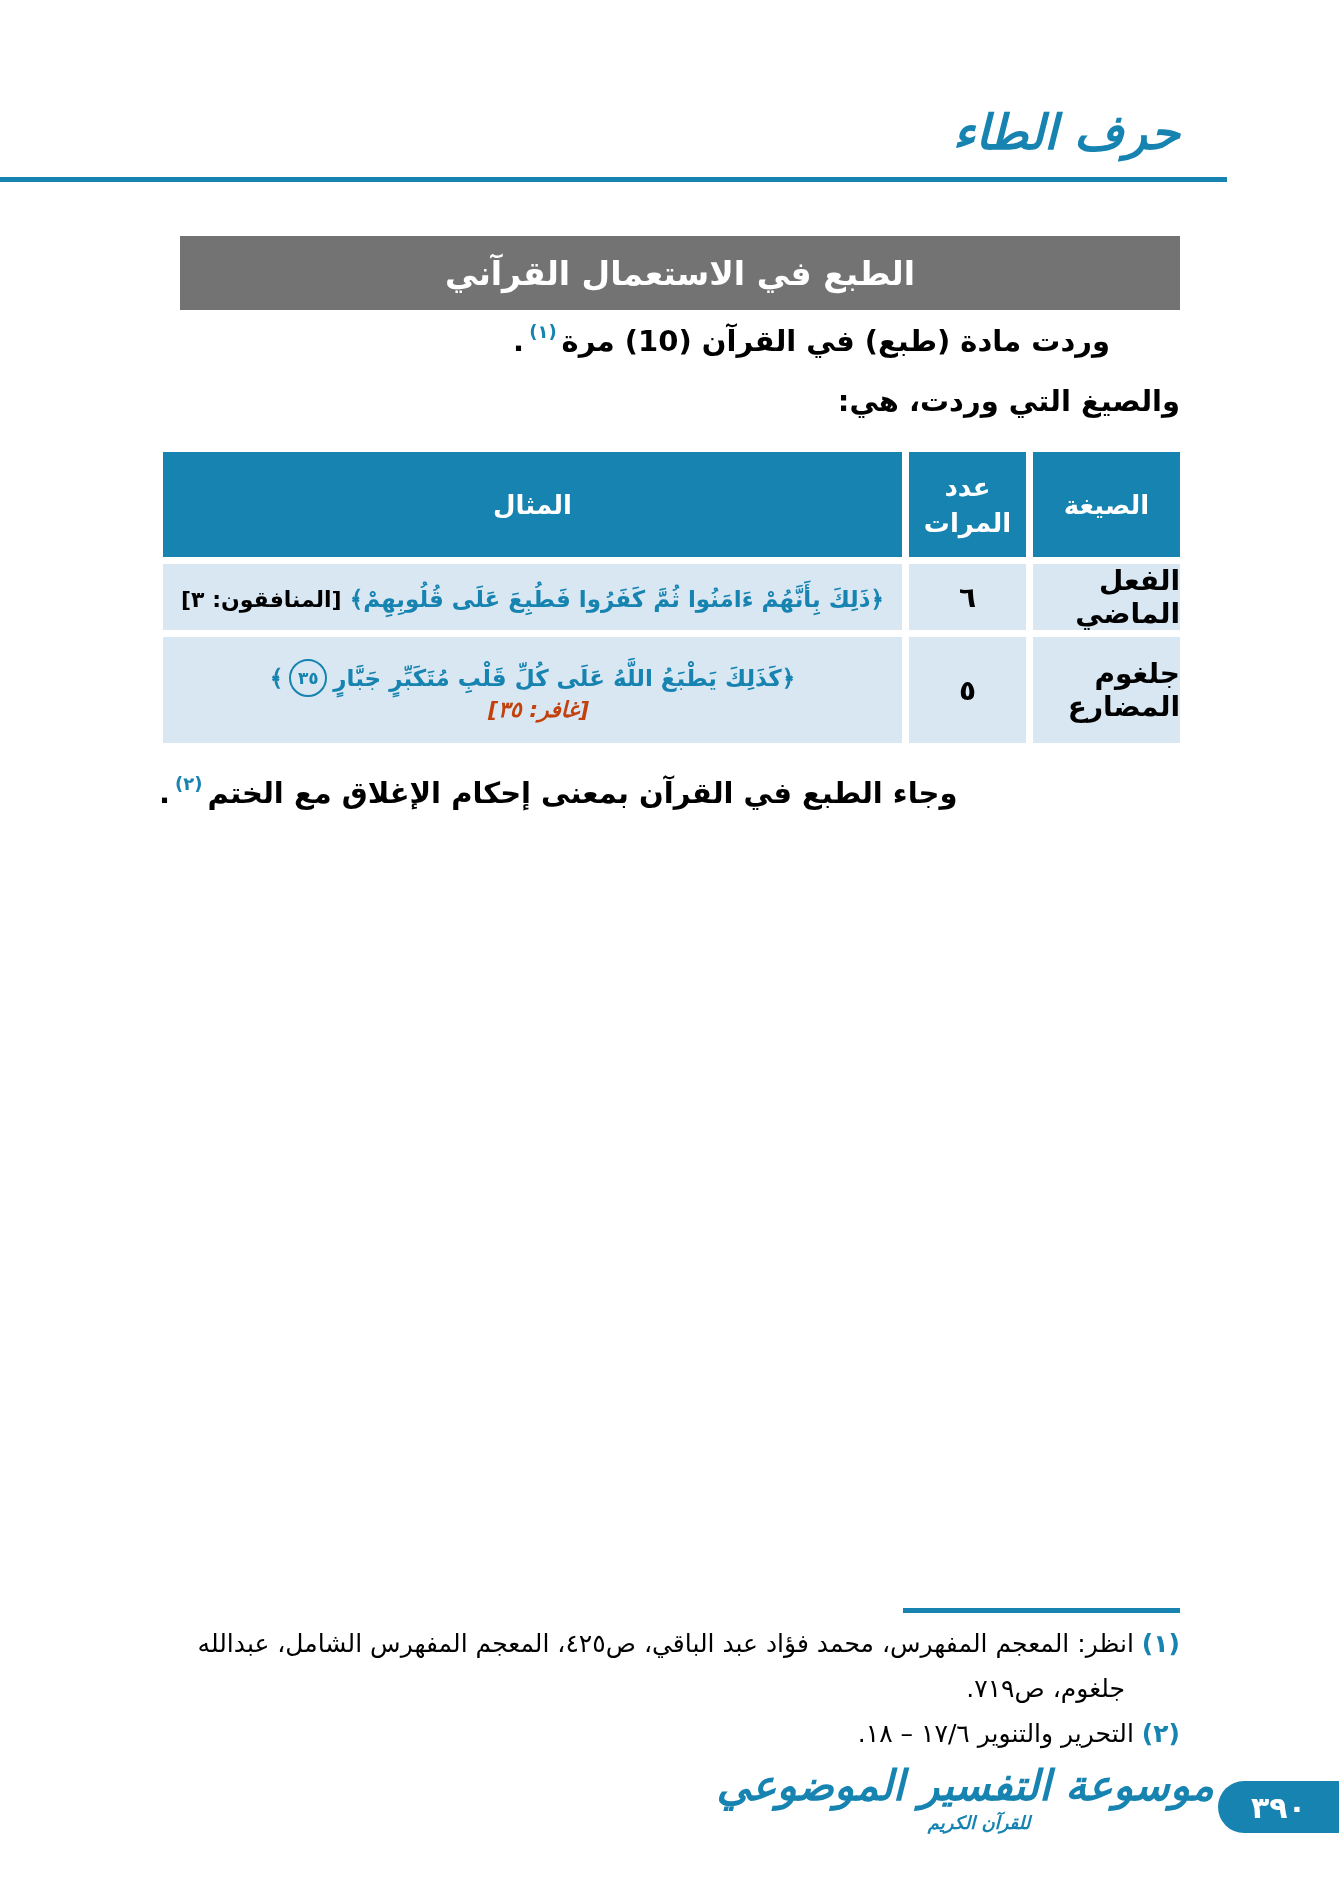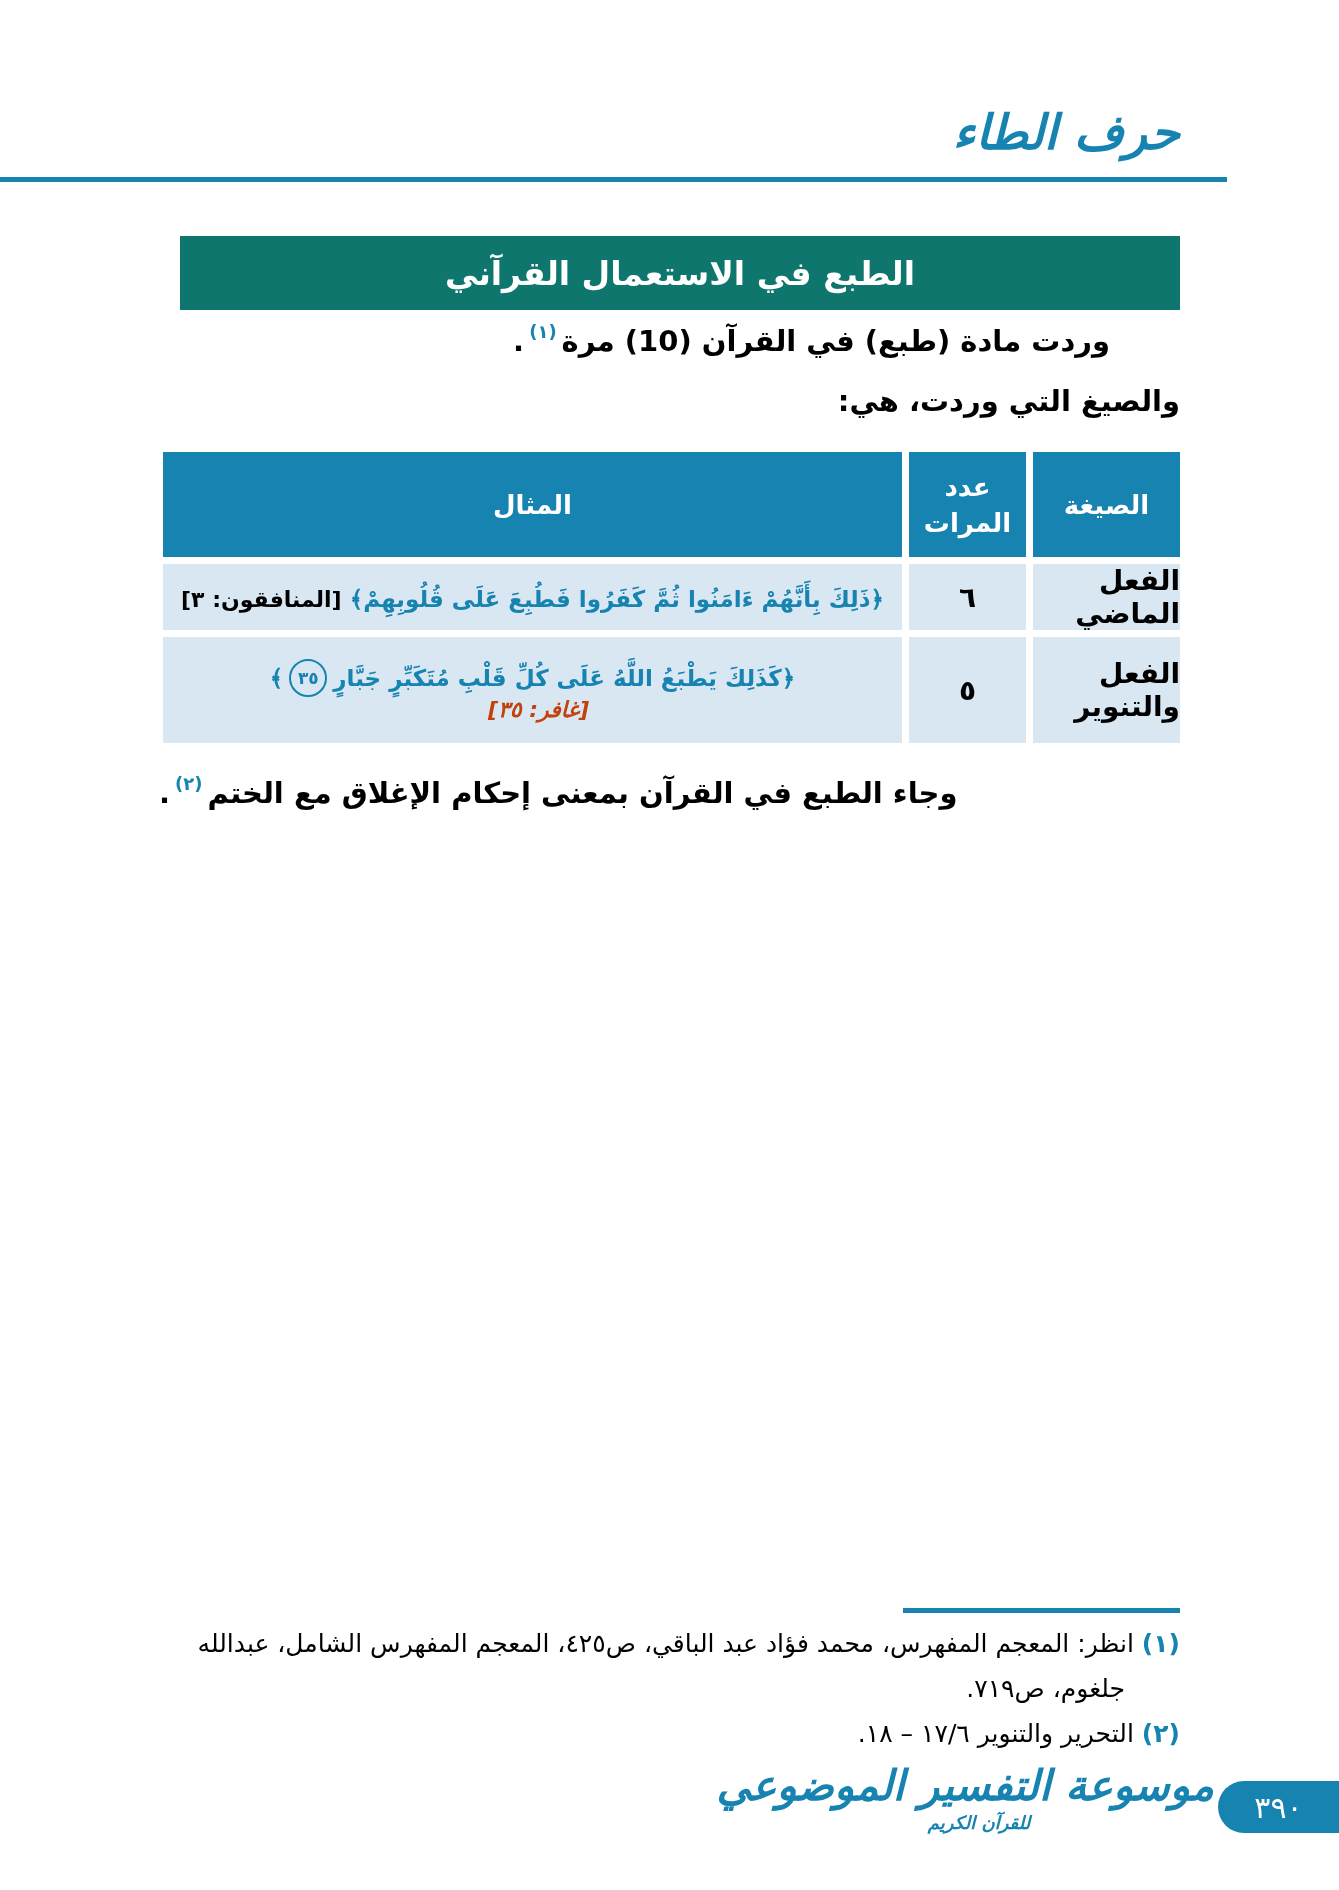--- a/index.html
+++ b/index.html
@@ -18,21 +18,21 @@
     font-style:italic; letter-spacing:-2px;
     white-space:nowrap;
   }
   .header-rule{
     position:absolute; top:177px; left:0; width:1227px; height:5px;
     background:#1683b1;
   }
   
   .banner{
     position:absolute; top:236px; right:159px; width:1000px; height:74px;
-    background:#0f766e; color:#ffffff;
+    background:#737373; color:#ffffff;
     display:flex; align-items:center; justify-content:center;
     font-size:33px; font-weight:700;
   }
   
   .intro{
     position:absolute; top:318px; right:159px; width:1021px;
     color:#000; font-size:29px; font-weight:700; line-height:46px;
     text-align:right;
   }
   .intro .line1{ text-indent:70px; }
@@ -98,21 +98,21 @@
     white-space:nowrap;
   }
   .publisher-logo .logo-sub{
     font-size:18px; font-weight:700; font-style:italic; margin-top:4px;
   }
   .page-badge{
     position:absolute; top:1781px; right:0; width:121px; height:52px;
     background:#1683b1; color:#fff;
     border-radius:26px 0 0 26px;
     display:flex; align-items:center; justify-content:center;
-    font-size:30px; font-weight:400;
+    font-size:30px; font-weight:700;
   }
 </style>
 </head>
 <body>
 
 <div class="page">
 
   <div class="chapter-title">حرف الطاء</div>
   <div class="header-rule"></div>
 
@@ -134,21 +134,21 @@
     <div class="th">المثال</div>
 
     <div class="td">الفعل الماضي</div>
     <div class="td">٦</div>
     <div class="td example">
       <div class="verse-line">
         <span class="verse">﴿ذَلِكَ بِأَنَّهُمْ ءَامَنُوا ثُمَّ كَفَرُوا فَطُبِعَ عَلَى قُلُوبِهِمْ﴾</span><span class="verse-ref">[المنافقون: ٣]</span>
       </div>
     </div>
 
-    <div class="td">الفعل والتنوير</div>
+    <div class="td">جلغوم المضارع</div>
     <div class="td">٥</div>
     <div class="td example">
       <div class="verse-line">
         <span class="verse">﴿كَذَلِكَ يَطْبَعُ اللَّهُ عَلَى كُلِّ قَلْبِ مُتَكَبِّرٍ جَبَّارٍ</span><span class="ayah-mark">٣٥</span><span class="verse">﴾</span>
       </div>
       <div class="ref-line">[غافر: ٣٥]</div>
     </div>
   </div>
 
   <div class="closing">

